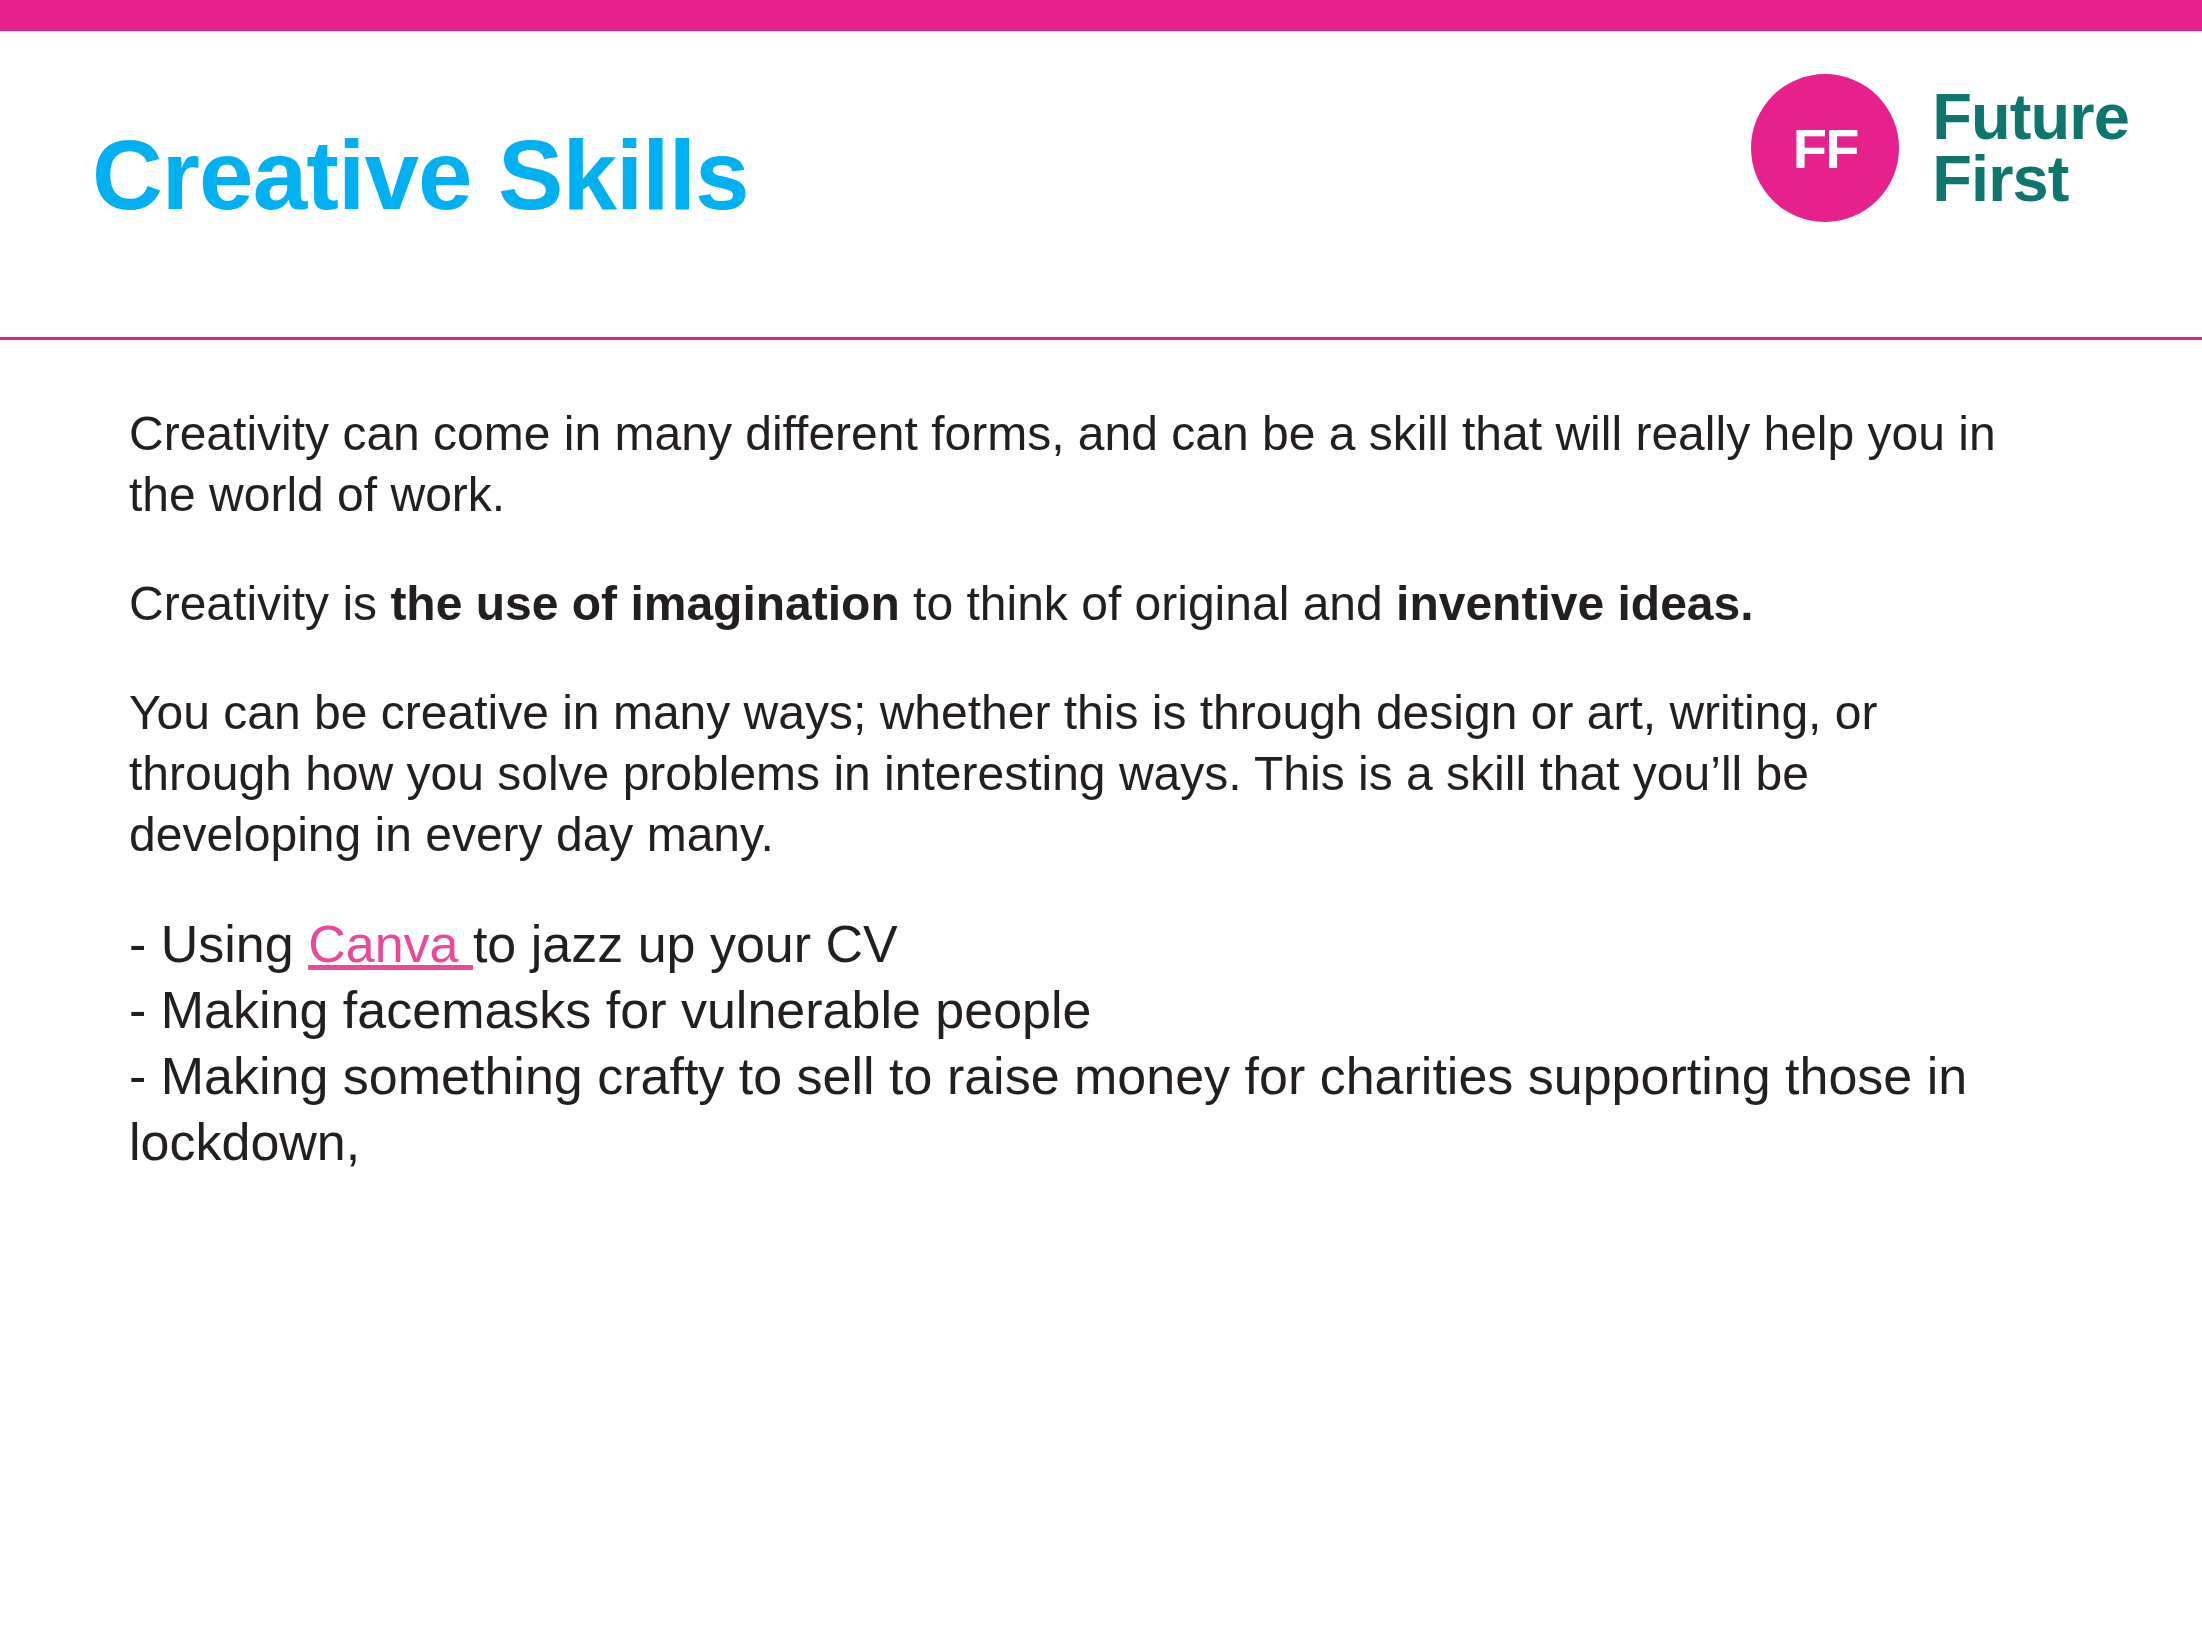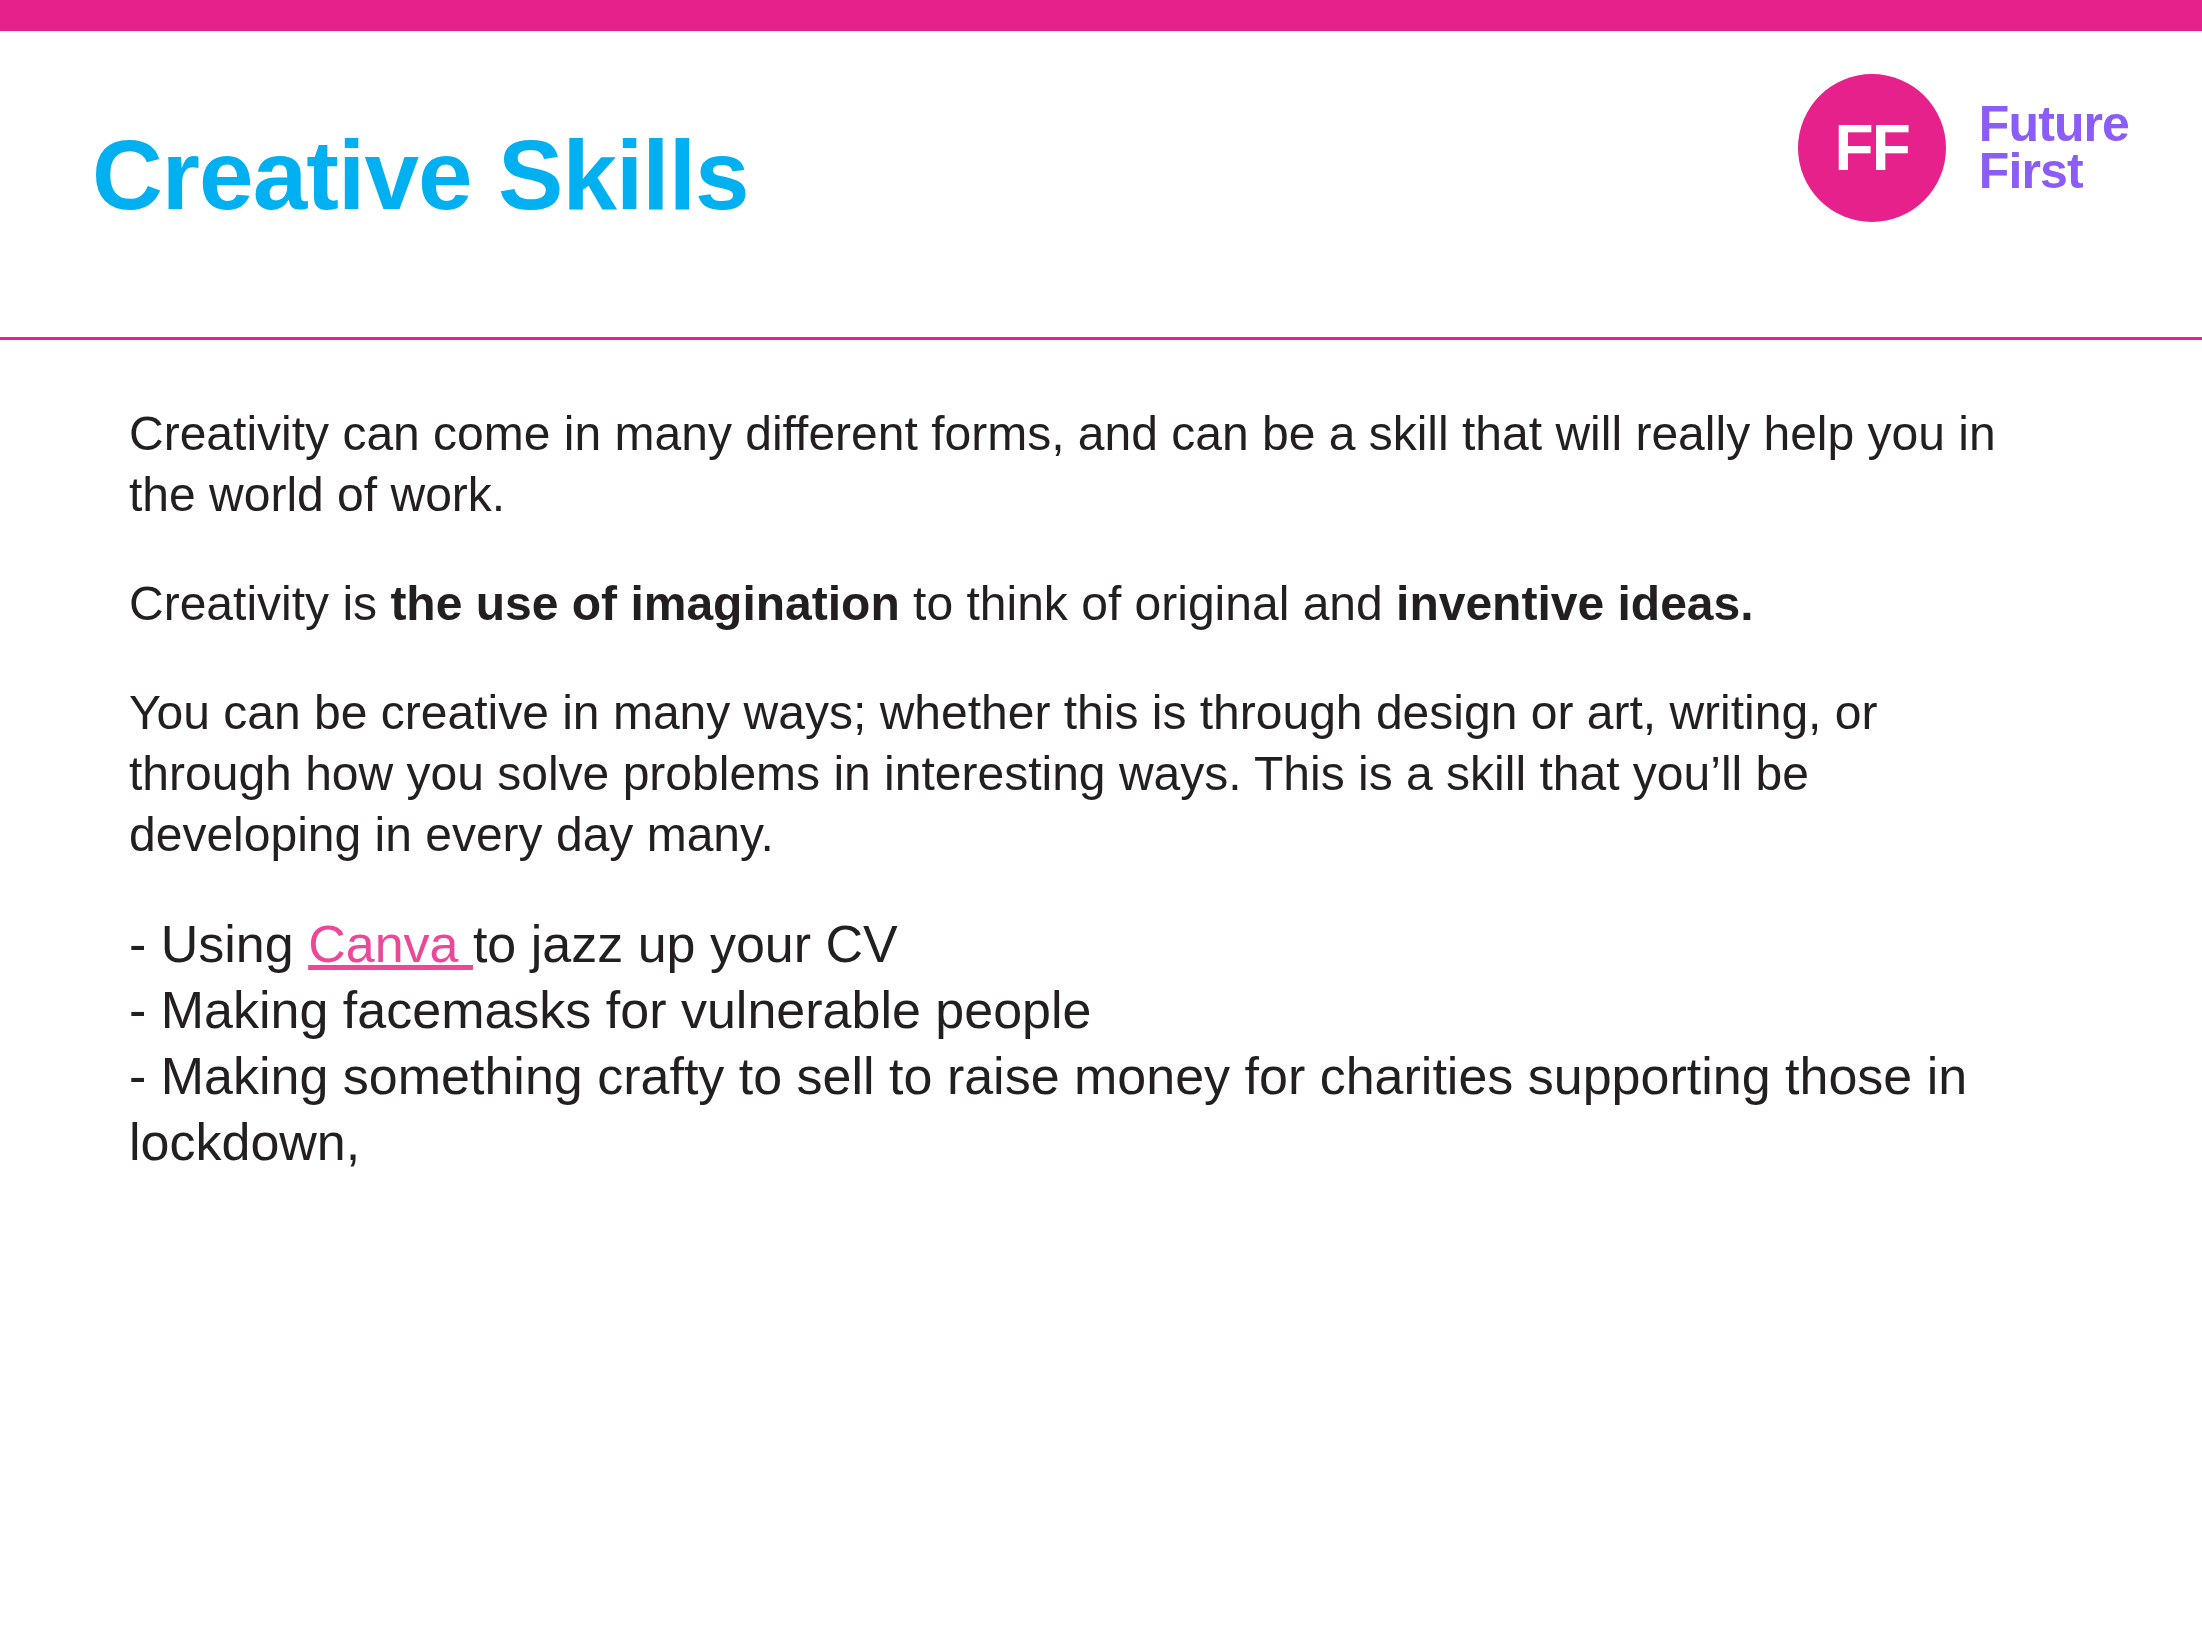--- a/index.html
+++ b/index.html
@@ -60,28 +60,28 @@
     width: 148px;
     height: 148px;
     border-radius: 50%;
     background: #e6218b;
     display: flex;
     align-items: center;
     justify-content: center;
   }
   .logo-mark span {
     color: #ffffff;
-    font-size: 64px;
+    font-size: 56px;
     font-weight: bold;
     letter-spacing: -1.7px;
     font-family: "Liberation Sans", sans-serif;
   }
   .logo-text {
-    color: #8b5cf6;
-    font-size: 50px;
+    color: #0f766e;
+    font-size: 65px;
     font-weight: bold;
     line-height: 0.95;
     letter-spacing: -0.9px;
   }
 
   
   .divider {
     position: absolute;
     top: 337px;
     left: 0;

